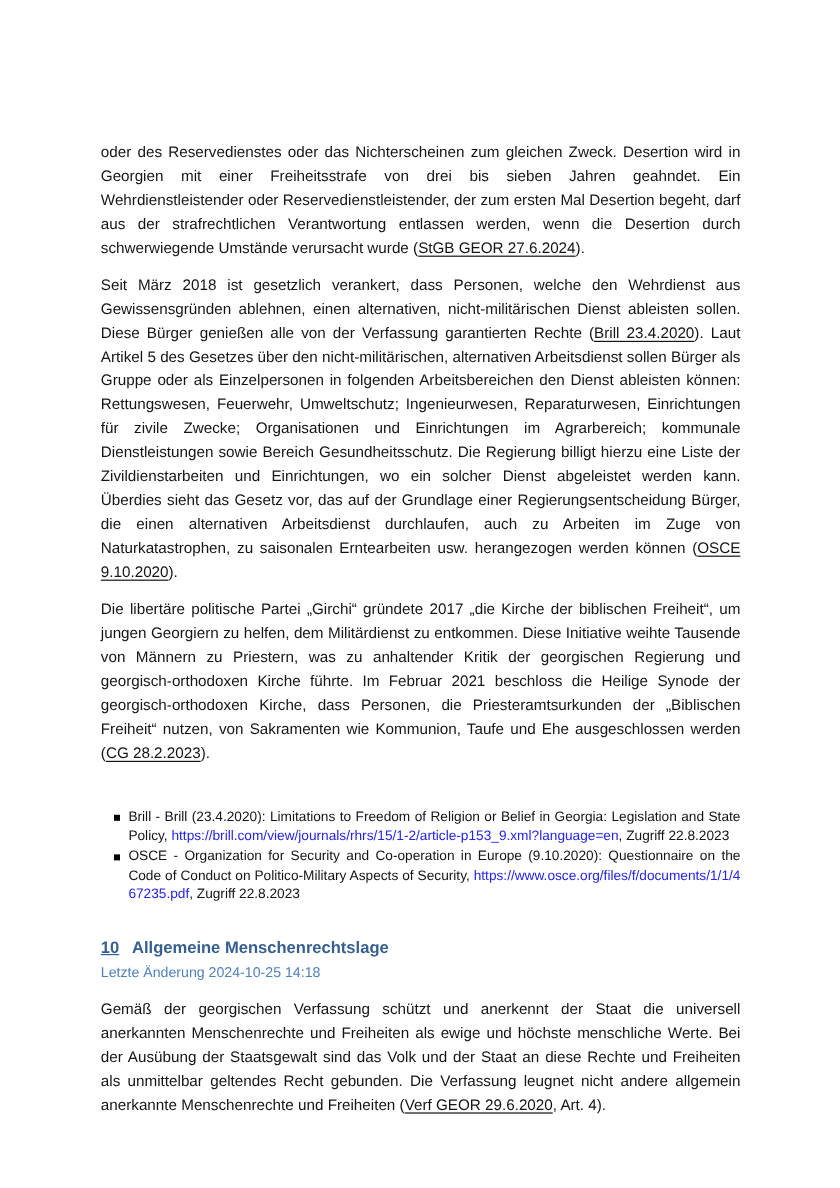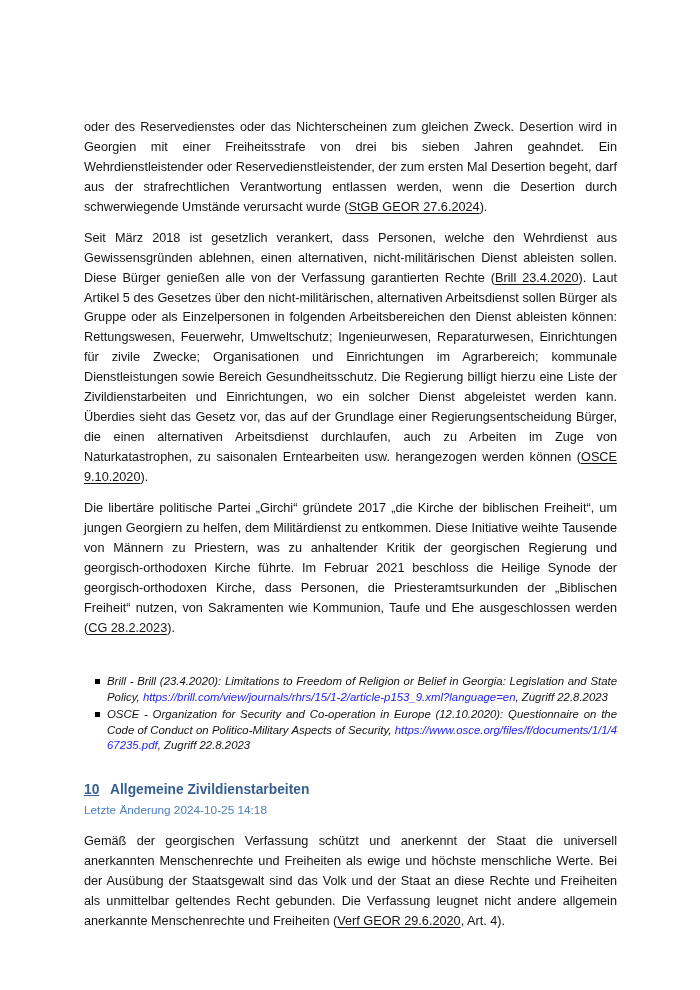--- a/index.html
+++ b/index.html
@@ -46,21 +46,20 @@
     font-size: 12.7px;
     font-weight: normal;
     margin: 9px 0 0 0;
   }
   ul.sources {
     list-style: none;
     margin: 25px 0 0 0;
     padding: 0;
     font-size: 11.4px;
     line-height: 1.38;
-    font-style: italic;
   }
   ul.sources li {
     position: relative;
     padding-left: 23px;
     text-align: justify;
     margin: 0 0 1px 0;
   }
   ul.sources li .bullet {
     position: absolute;
     left: 11px;
@@ -89,24 +88,24 @@
 
   <p class="body-text"><span class="seg-text">oder des Reservedienstes oder das Nichterscheinen zum gleichen Zweck. Desertion wird in Georgien mit einer Freiheitsstrafe von drei bis sieben Jahren geahndet. Ein Wehrdienstleistender oder Reservedienstleistender, der zum ersten Mal Desertion begeht, darf aus der strafrechtlichen Verantwortung entlassen werden, wenn die Desertion durch schwerwiegende Umstände verursacht wurde (</span><span class="seg-cite">StGB GEOR 27.6.2024</span><span class="seg-text">).</span></p>
 
   <p class="body-text"><span class="seg-text">Seit März 2018 ist gesetzlich verankert, dass Personen, welche den Wehrdienst aus Gewissensgründen ablehnen, einen alternativen, nicht-militärischen Dienst ableisten sollen. Diese Bürger genießen alle von der Verfassung garantierten Rechte (</span><span class="seg-cite">Brill 23.4.2020</span><span class="seg-text">). Laut Artikel 5 des Gesetzes über den nicht-militärischen, alternativen Arbeitsdienst sollen Bürger als Gruppe oder als Einzelpersonen in folgenden Arbeitsbereichen den Dienst ableisten können: Rettungswesen, Feuerwehr, Umweltschutz; Ingenieurwesen, Reparaturwesen, Einrichtungen für zivile Zwecke; Organisationen und Einrichtungen im Agrarbereich; kommunale Dienstleistungen sowie Bereich Gesundheitsschutz. Die Regierung billigt hierzu eine Liste der Zivildienstarbeiten und Einrichtungen, wo ein solcher Dienst abgeleistet werden kann. Überdies sieht das Gesetz vor, das auf der Grundlage einer Regierungsentscheidung Bürger, die einen alternativen Arbeitsdienst durchlaufen, auch zu Arbeiten im Zuge von Naturkatastrophen, zu saisonalen Erntearbeiten usw. herangezogen werden können (</span><span class="seg-cite">OSCE 9.10.2020</span><span class="seg-text">).</span></p>
 
   <p class="body-text"><span class="seg-text">Die libertäre politische Partei „Girchi“ gründete 2017 „die Kirche der biblischen Freiheit“, um jungen Georgiern zu helfen, dem Militärdienst zu entkommen. Diese Initiative weihte Tausende von Männern zu Priestern, was zu anhaltender Kritik der georgischen Regierung und georgisch-orthodoxen Kirche führte. Im Februar 2021 beschloss die Heilige Synode der georgisch-orthodoxen Kirche, dass Personen, die Priesteramtsurkunden der „Biblischen Freiheit“ nutzen, von Sakramenten wie Kommunion, Taufe und Ehe ausgeschlossen werden (</span><span class="seg-cite">CG 28.2.2023</span><span class="seg-text">).</span></p>
 
 
   <ul class="sources">
     <li><span class="bullet"></span><span class="seg-text">Brill - Brill (23.4.2020): Limitations to Freedom of Religion or Belief in Georgia: Legislation and State Policy, </span><span class="seg-link">https://brill.com/view/journals/rhrs/15/1-2/article-p153_9.xml?language=en</span><span class="seg-text">, Zugriff 22.8.2023</span></li>
-    <li><span class="bullet"></span><span class="seg-text">OSCE - Organization for Security and Co-operation in Europe (12.10.2020): Questionnaire on the Code of Conduct on Politico-Military Aspects of Security, </span><span class="seg-link">https://www.osce.org/files/f/documents/1/1/467235.pdf</span><span class="seg-text">, Zugriff 22.8.2023</span></li>
+    <li><span class="bullet"></span><span class="seg-text">OSCE - Organization for Security and Co-operation in Europe (9.10.2020): Questionnaire on the Code of Conduct on Politico-Military Aspects of Security, </span><span class="seg-link">https://www.osce.org/files/f/documents/1/1/467235.pdf</span><span class="seg-text">, Zugriff 22.8.2023</span></li>
   </ul>
 
   <h2 class="section-heading">
-    <span class="section-number">10</span><span>Allgemeine Zivildienstarbeiten</span>
+    <span class="section-number">10</span><span>Allgemeine Menschenrechtslage</span>
   </h2>
 
   <p class="last-change">Letzte Änderung 2024-10-25 14:18</p>
 
   <p class="body-text"><span class="seg-text">Gemäß der georgischen Verfassung schützt und anerkennt der Staat die universell anerkannten Menschenrechte und Freiheiten als ewige und höchste menschliche Werte. Bei der Ausübung der Staatsgewalt sind das Volk und der Staat an diese Rechte und Freiheiten als unmittelbar geltendes Recht gebunden. Die Verfassung leugnet nicht andere allgemein anerkannte Menschenrechte und Freiheiten (</span><span class="seg-cite">Verf GEOR 29.6.2020</span><span class="seg-text">, Art. 4).</span></p>
 
 </div>
 
 </body></html>

